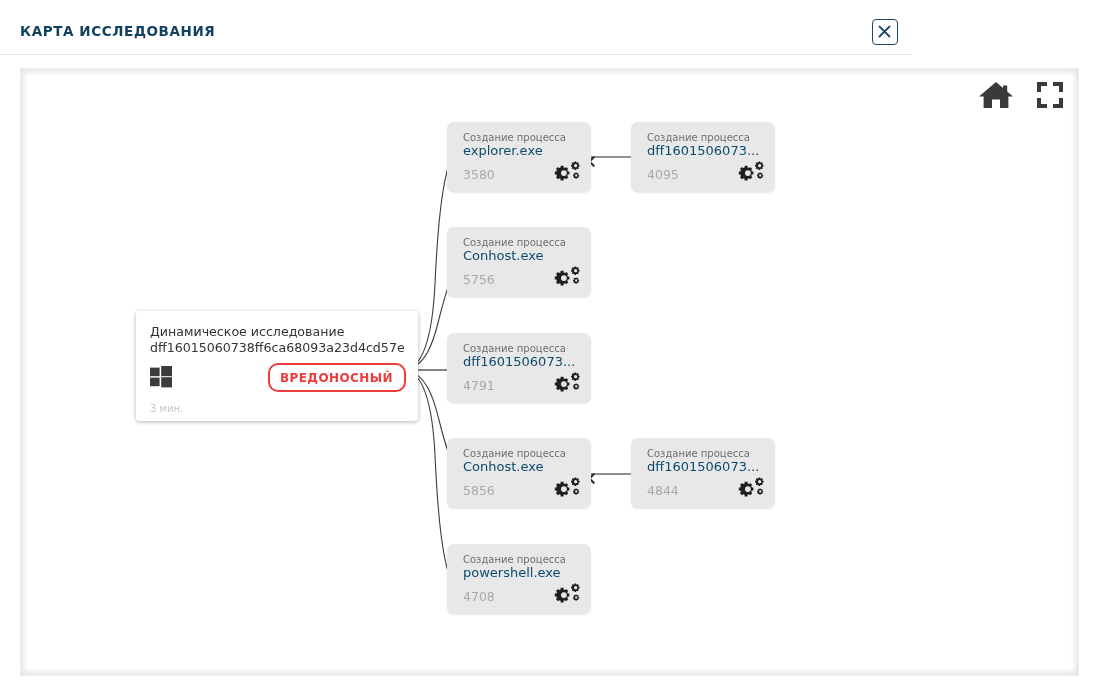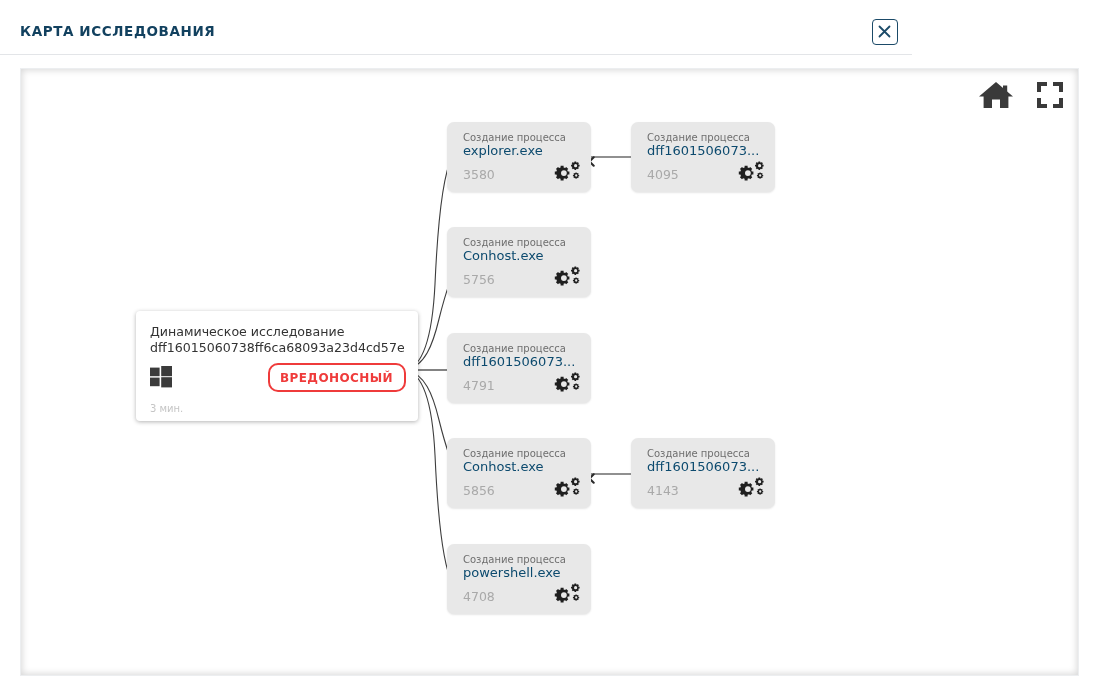--- a/index.html
+++ b/index.html
@@ -356,21 +356,21 @@
             <path d="M4.6 3.8 l-0.7 0 a2.1 2.1 0 0 0 -0.26 -0.64 l0.48 -0.48 l-0.9 -0.9 l-0.48 0.48 a2.1 2.1 0 0 0 -0.64 -0.26 l0 -0.7 l-1.27 0 l0 0.7 a2.1 2.1 0 0 0 -0.64 0.26 l-0.48 -0.48 l-0.9 0.9 l0.48 0.48 a2.1 2.1 0 0 0 -0.26 0.64 l-0.7 0 l0 1.27 l0.7 0 a2.1 2.1 0 0 0 0.26 0.64 l-0.48 0.48 l0.9 0.9 l0.48 -0.48 a2.1 2.1 0 0 0 0.64 0.26 l0 0.7 l1.27 0 l0 -0.7 a2.1 2.1 0 0 0 0.64 -0.26 l0.48 0.48 l0.9 -0.9 l-0.48 -0.48 a2.1 2.1 0 0 0 0.26 -0.64 l0.7 0 z" transform="translate(20.6,12.1)"></path>
             <circle cx="22.2" cy="16.5" r="1.15" fill="#e8e8e8"></circle>
           </g>
         </svg>
       </span>
     </div>
 
     <div class="proc-node" style="left:610px; top:369px;">
       <div class="proc-kind">Создание процесса</div>
       <div class="proc-name">dff1601506073...</div>
-      <div class="proc-pid">4143</div>
+      <div class="proc-pid">4844</div>
       <span class="gears-icon">
         <svg width="29" height="24" viewBox="0 0 29 24">
           <g fill="#1f1f1f">
             <path d="M11.2 9.4 l-1.6 0 a4.9 4.9 0 0 0 -0.6 -1.5 l1.1 -1.1 l-2.1 -2.1 l-1.1 1.1 a4.9 4.9 0 0 0 -1.5 -0.6 l0 -1.6 l-3 0 l0 1.6 a4.9 4.9 0 0 0 -1.5 0.6 l-1.1 -1.1 l-2.1 2.1 l1.1 1.1 a4.9 4.9 0 0 0 -0.6 1.5 l-1.6 0 l0 3 l1.6 0 a4.9 4.9 0 0 0 0.6 1.5 l-1.1 1.1 l2.1 2.1 l1.1 -1.1 a4.9 4.9 0 0 0 1.5 0.6 l0 1.6 l3 0 l0 -1.6 a4.9 4.9 0 0 0 1.5 -0.6 l1.1 1.1 l2.1 -2.1 l-1.1 -1.1 a4.9 4.9 0 0 0 0.6 -1.5 l1.6 0 z" transform="translate(4.2,3.2)"></path>
             <circle cx="9.9" cy="14.1" r="2.9" fill="#e8e8e8"></circle>
             <path d="M6.3 5.2 l-0.95 0 a2.9 2.9 0 0 0 -0.36 -0.88 l0.66 -0.66 l-1.23 -1.23 l-0.66 0.66 a2.9 2.9 0 0 0 -0.88 -0.36 l0 -0.95 l-1.74 0 l0 0.95 a2.9 2.9 0 0 0 -0.88 0.36 l-0.66 -0.66 l-1.23 1.23 l0.66 0.66 a2.9 2.9 0 0 0 -0.36 0.88 l-0.95 0 l0 1.74 l0.95 0 a2.9 2.9 0 0 0 0.36 0.88 l-0.66 0.66 l1.23 1.23 l0.66 -0.66 a2.9 2.9 0 0 0 0.88 0.36 l0 0.95 l1.74 0 l0 -0.95 a2.9 2.9 0 0 0 0.88 -0.36 l0.66 0.66 l1.23 -1.23 l-0.66 -0.66 a2.9 2.9 0 0 0 0.36 -0.88 l0.95 0 z" transform="translate(19.3,0.6)"></path>
             <circle cx="21.6" cy="6.7" r="1.6" fill="#e8e8e8"></circle>
             <path d="M4.6 3.8 l-0.7 0 a2.1 2.1 0 0 0 -0.26 -0.64 l0.48 -0.48 l-0.9 -0.9 l-0.48 0.48 a2.1 2.1 0 0 0 -0.64 -0.26 l0 -0.7 l-1.27 0 l0 0.7 a2.1 2.1 0 0 0 -0.64 0.26 l-0.48 -0.48 l-0.9 0.9 l0.48 0.48 a2.1 2.1 0 0 0 -0.26 0.64 l-0.7 0 l0 1.27 l0.7 0 a2.1 2.1 0 0 0 0.26 0.64 l-0.48 0.48 l0.9 0.9 l0.48 -0.48 a2.1 2.1 0 0 0 0.64 0.26 l0 0.7 l1.27 0 l0 -0.7 a2.1 2.1 0 0 0 0.64 -0.26 l0.48 0.48 l0.9 -0.9 l-0.48 -0.48 a2.1 2.1 0 0 0 0.26 -0.64 l0.7 0 z" transform="translate(20.6,12.1)"></path>
             <circle cx="22.2" cy="16.5" r="1.15" fill="#e8e8e8"></circle>
           </g>

